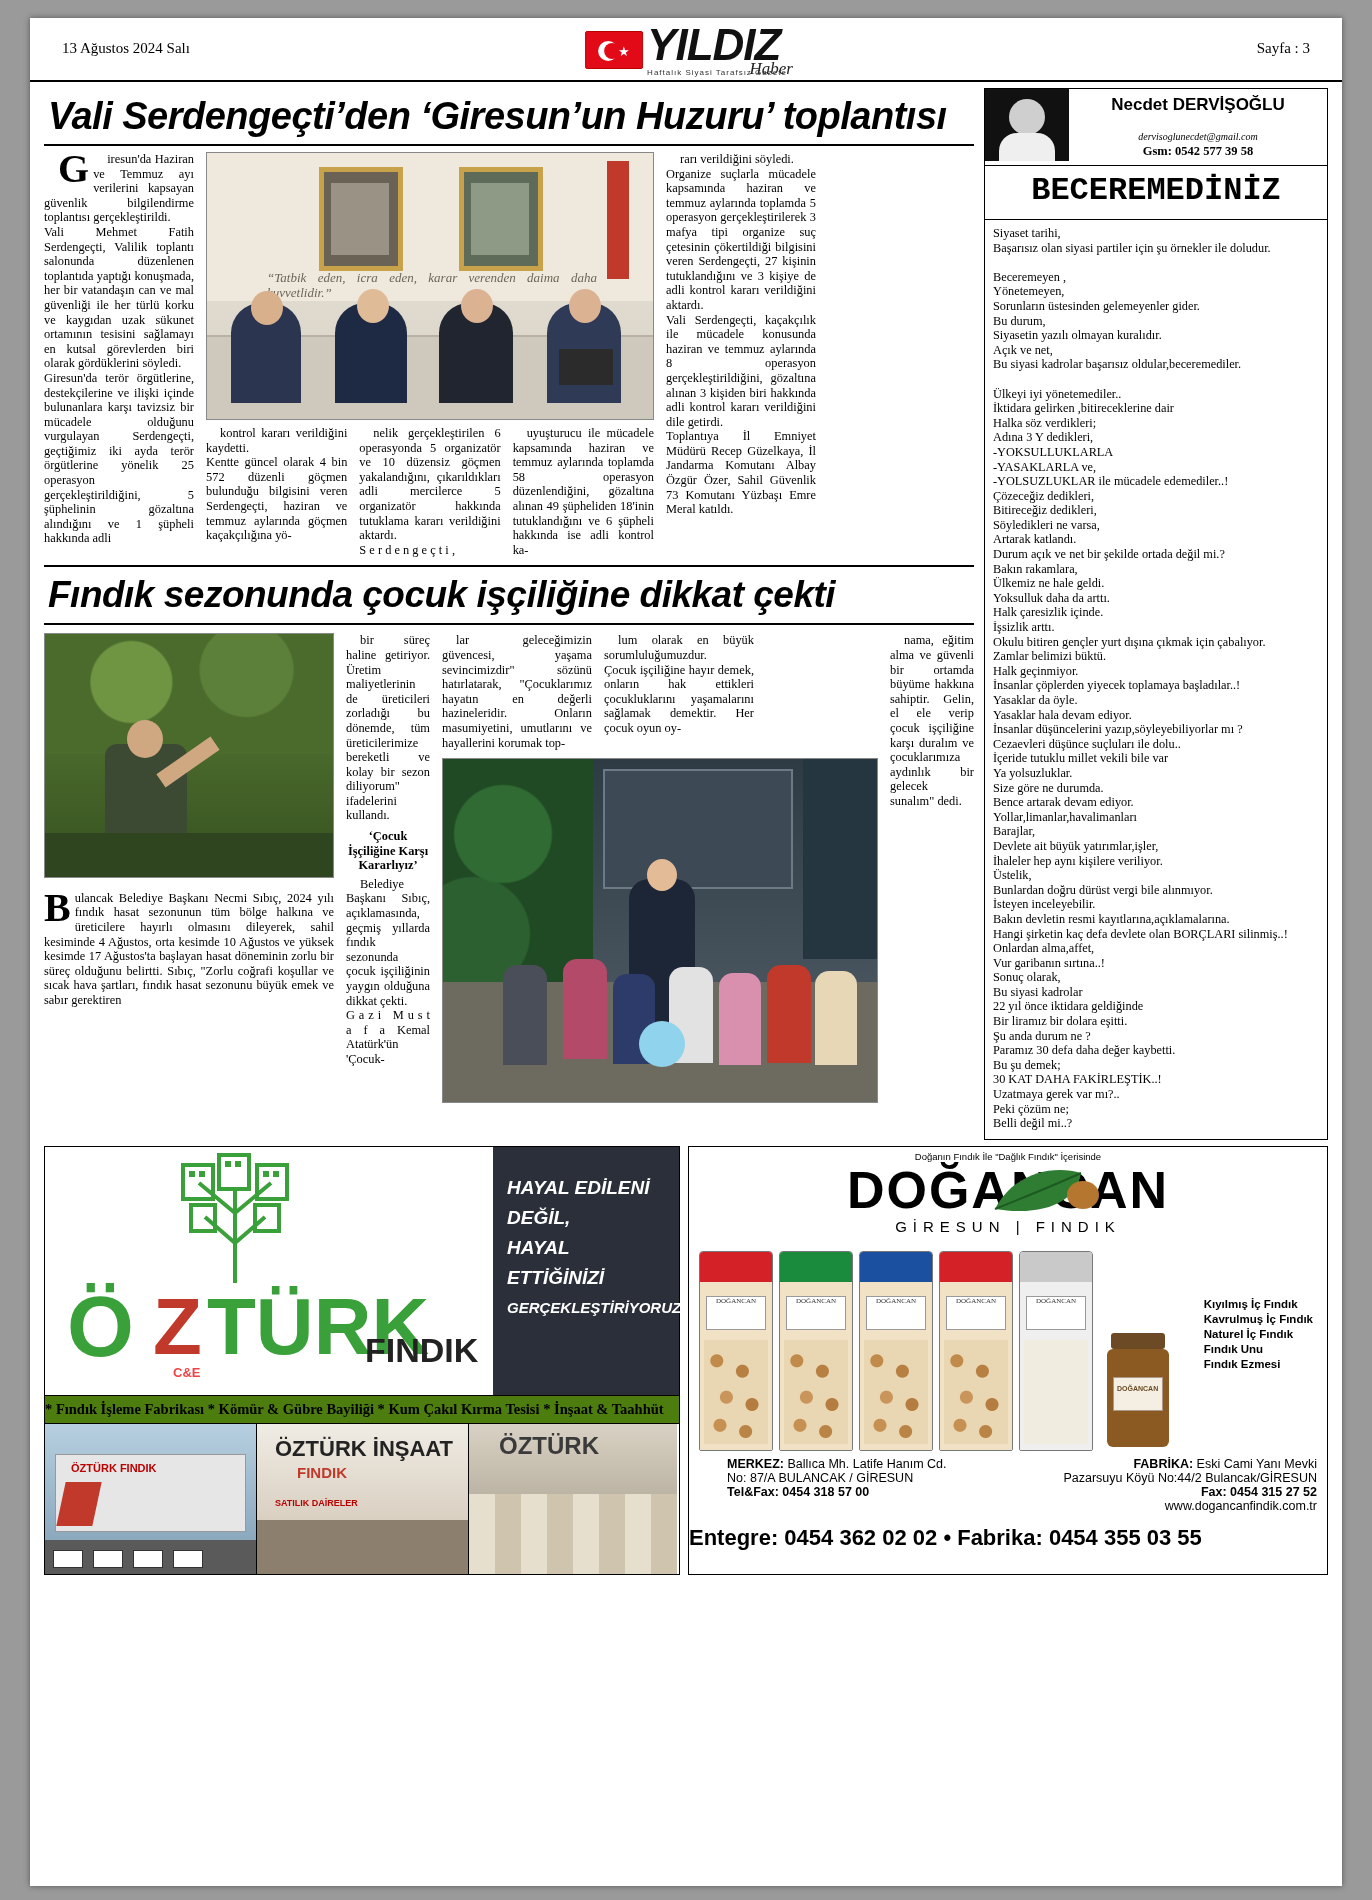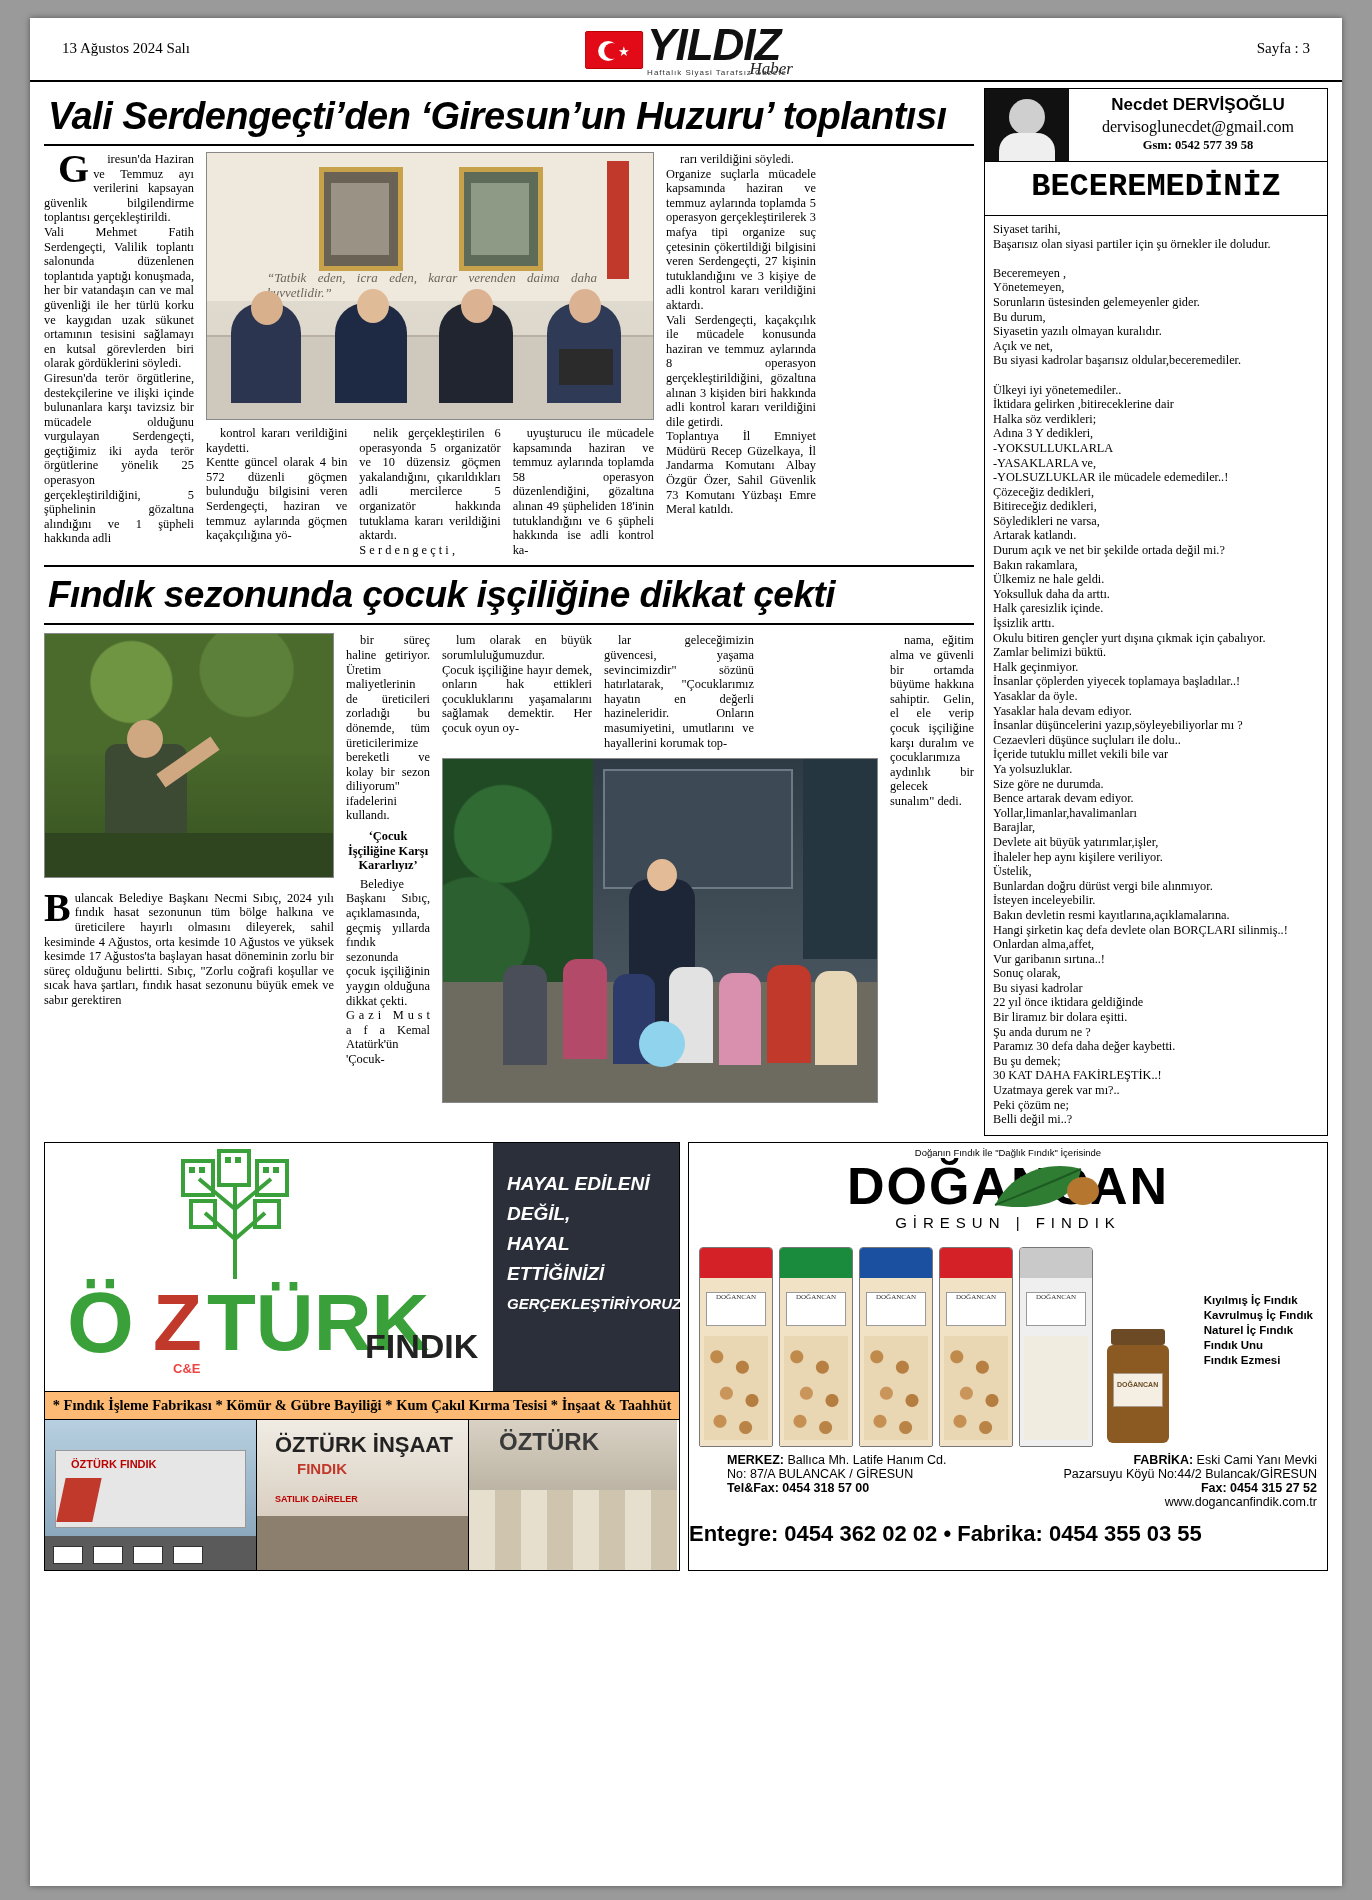--- a/index.html
+++ b/index.html
@@ -115,21 +115,21 @@
   .ph-meeting { width:448px; height:268px; }
   .ph-tree { width:290px; height:245px; }
   .ph-kids { width:436px; height:345px; }
 
   
   .op-box { border:1px solid #000; }
   .op-head { display:flex; border-bottom:1px solid #000; }
   .op-photo { width:84px; height:72px; background:#111; position:relative; overflow:hidden; }
   .op-meta { flex:1; padding:6px 8px; text-align:center; }
   .op-name { font-family:"Liberation Sans", sans-serif; font-weight:bold; font-size:17px; }
-  .op-mail { font-size:16px; margin-top:3px; }
+  .op-mail { font-style:italic; font-size:10px; margin-top:16px; }
   .op-gsm { font-weight:bold; font-size:12.5px; margin-top:2px; }
   .op-title {
     font-family:Liberation Mono, monospace; font-weight:bold;
     font-size:32px; text-align:center; padding:6px 0 10px;
     border-bottom:1px solid #000;
   }
   .op-body { padding:6px 8px 8px 8px; font-size:12.3px; line-height:14.6px; }
   .op-body div { white-space:pre-wrap; }
 
   
@@ -137,23 +137,23 @@
   .ad-ozturk { width:636px; border:1px solid #000; background:#fff; }
   .ad-dogancan { width:640px; border:1px solid #000; background:#fff; position:relative;}
   .oz-top { display:flex; height:248px; }
   .oz-logo { width:448px; position:relative; }
   .oz-slogan {
     width:186px; background:#2b2f3a; color:#fff;
     font-family:"Liberation Sans", sans-serif; font-weight:bold; font-style:italic;
     font-size:19px; line-height:30px; padding:26px 10px 0 14px;
   }
   .oz-strip {
-    background:#fdba74; border-top:1px solid #000; border-bottom:1px solid #000;
+    background:#4d7c0f; border-top:1px solid #000; border-bottom:1px solid #000;
     font-family:"Liberation Serif", serif; font-weight:bold; font-size:14.5px;
-    text-align:center; padding:5px 0;
+    padding:5px 0;
   }
   .oz-photos { display:flex; height:150px; }
   .oz-photos > div { position:relative; overflow:hidden; border-right:1px solid #000; }
 
   .dg-title {
     font-family:"Liberation Sans", sans-serif; font-weight:bold;
     font-size:52px; letter-spacing:2px; text-align:center; line-height:56px;
   }
   .dg-sub { text-align:center; font-size:15px; letter-spacing:6px; font-family:"Liberation Sans", sans-serif;}
   .dg-top-note { text-align:center; font-size:9.5px; font-family:"Liberation Sans", sans-serif; margin-top:4px;}
@@ -283,25 +283,25 @@
           <div class="col">
             <p style="white-space:pre-wrap;">bir süreç haline getiriyor. Üretim maliyetlerinin de üreticileri zorladığı bu dönemde, tüm üreticilerimize bereketli ve kolay bir sezon diliyorum" ifadelerini kullandı.</p>
             <p style="text-align:center;font-weight:bold;margin-top:6px;text-indent:0;">‘Çocuk İşçiliğine Karşı Kararlıyız’</p>
             <p style="white-space:pre-wrap;margin-top:4px;">Belediye Başkanı Sıbıç, açıklamasında, geçmiş yıllarda fındık sezonunda çocuk işçiliğinin yaygın olduğuna dikkat çekti.
 G a z i   M u s t a f a Kemal Atatürk'ün 'Çocuk-</p>
           </div>
 
           <div style="width:436px;">
             <div style="display:flex;gap:12px;">
               <div class="col">
+                <p style="white-space:pre-wrap;">lar geleceğimizin güvencesi, yaşama sevincimizdir" sözünü hatırlatarak, "Çocuklarımız hayatın en değerli hazineleridir. Onların masumiyetini, umutlarını ve hayallerini korumak top-</p>
+              </div>
+              <div class="col">
                 <p style="white-space:pre-wrap;">lum olarak en büyük sorumluluğumuzdur.
 Çocuk işçiliğine hayır demek, onların hak ettikleri çocukluklarını yaşamalarını sağlamak demektir. Her çocuk oyun oy-</p>
-              </div>
-              <div class="col">
-                <p style="white-space:pre-wrap;">lar geleceğimizin güvencesi, yaşama sevincimizdir" sözünü hatırlatarak, "Çocuklarımız hayatın en değerli hazineleridir. Onların masumiyetini, umutlarını ve hayallerini korumak top-</p>
               </div>
             </div>
             <div class="photo ph-kids" style="margin-top:8px;">
               <div style="position:absolute;inset:0;background:linear-gradient(#2f3b44,#54606a);"></div>
               <div style="position:absolute;left:0;top:0;width:150px;height:250px;background:radial-gradient(circle at 40% 30%, #2f6b33 48px, transparent 50px),radial-gradient(circle at 20% 70%, #2c6030 56px, transparent 58px),#1f4a24;"></div>
               <div style="position:absolute;left:160px;top:10px;width:190px;height:120px;background:#3d4a55;border:2px solid #6c7a85;"></div>
               <div style="position:absolute;left:360px;top:0;width:76px;height:200px;background:#263640;"></div>
               <div style="position:absolute;left:0;right:0;bottom:0;height:120px;background:#6d6a60;"></div>
               <div style="position:absolute;left:186px;top:120px;width:66px;height:150px;background:#1d2636;border-radius:20px 20px 0 0;"></div>
               <div style="position:absolute;left:204px;top:100px;width:30px;height:32px;border-radius:50%;background:#e3bb96;"></div>

